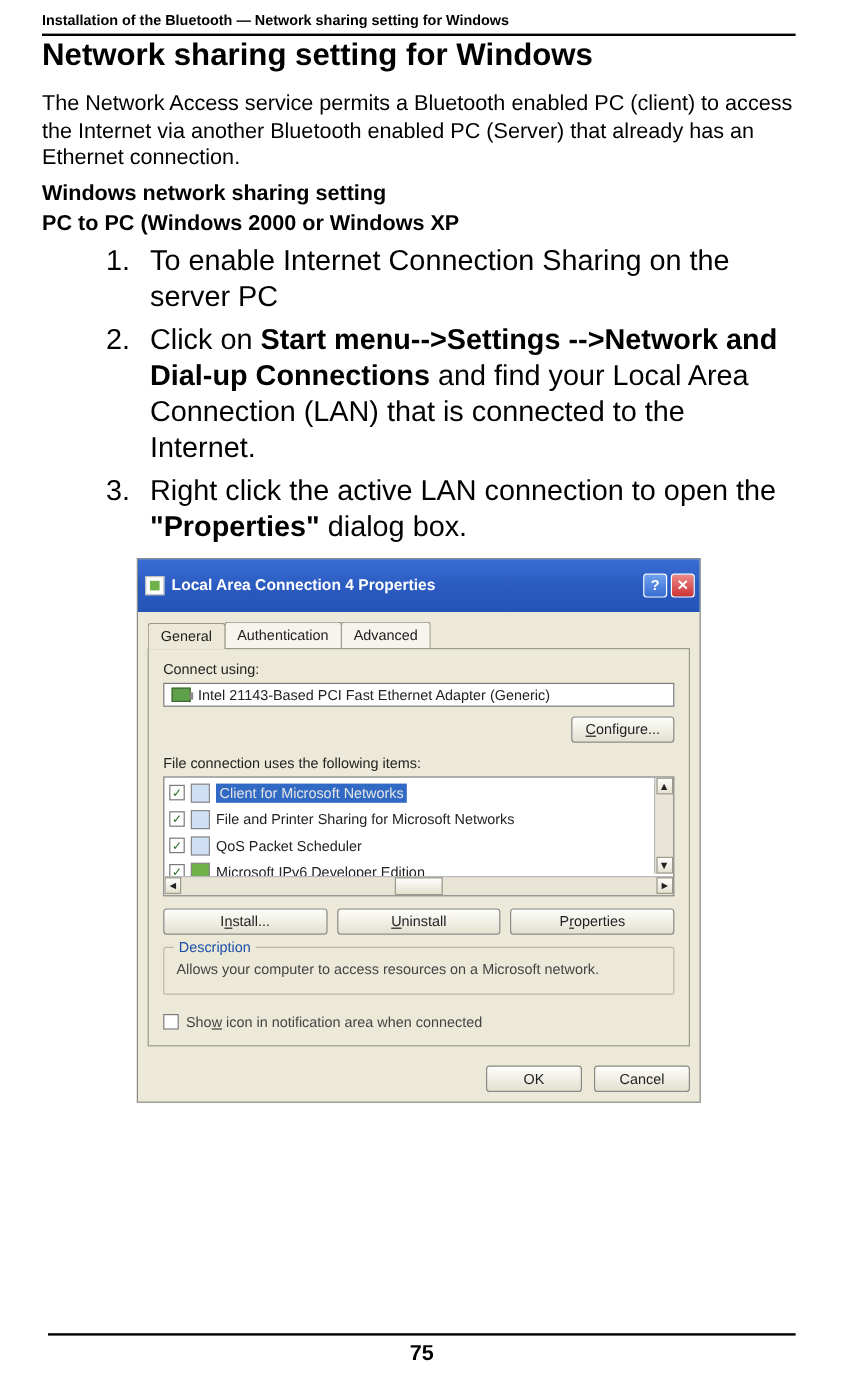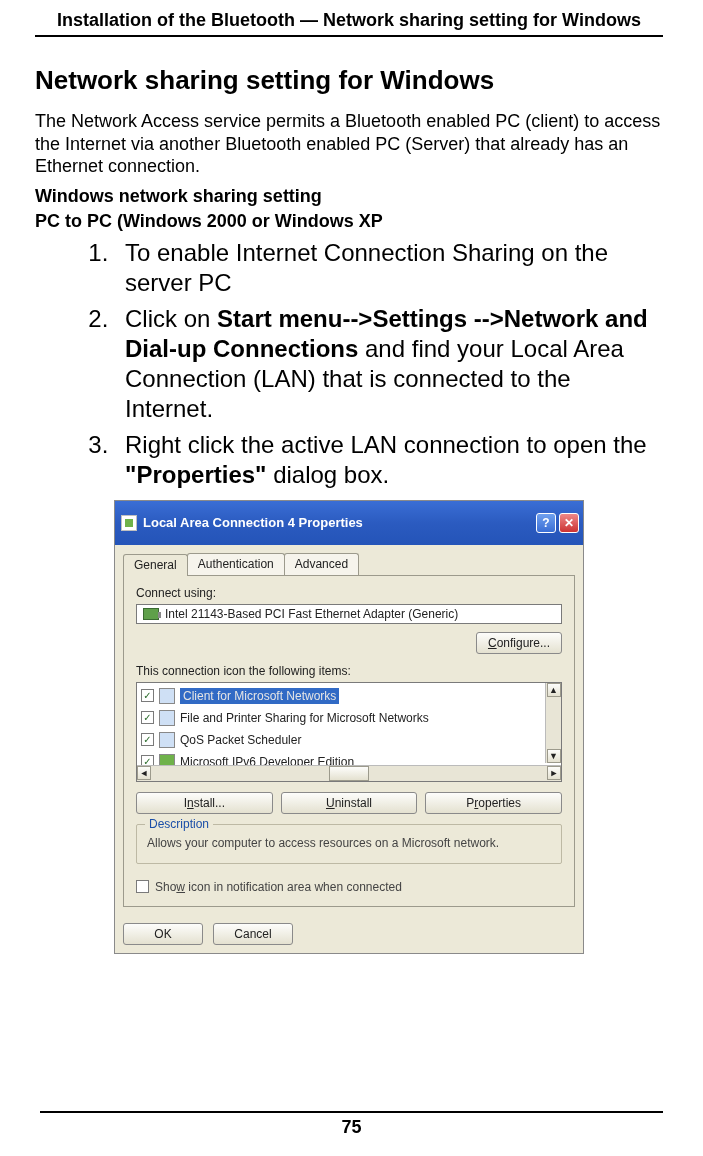--- a/index.html
+++ b/index.html
@@ -1,18 +1,18 @@
 <!DOCTYPE html>
 <html><head>
   <meta charset="utf-8">
   <style>
     * { box-sizing: border-box; margin: 0; padding: 0; }
     body { width: 703px; height: 1156px; font-family: Arial, Helvetica, sans-serif; color: #000; background: #fff; position: relative; }
     .page { padding: 10px 40px 0 35px; }
-    .header-line { font-size: 18px; font-weight: bold; text-align: center; padding-bottom: 4px; border-bottom: 2px solid #000; margin-bottom: 28px; }
+    .header-line { font-size: 12px; font-weight: bold; text-align: left; padding-bottom: 4px; border-bottom: 2px solid #000; }
     h1 { font-size: 26px; font-weight: bold; margin-bottom: 14px; }
     .intro { font-size: 18px; line-height: 1.25; margin-bottom: 8px; }
     .sub1 { font-size: 18px; font-weight: bold; margin-bottom: 4px; }
     .sub2 { font-size: 18px; font-weight: bold; margin-bottom: 6px; }
     ol { list-style: decimal; padding-left: 80px; font-size: 24px; line-height: 1.25; }
     ol li { padding-left: 10px; margin-bottom: 6px; }
     ol li .b { font-weight: bold; }
     .shot-wrap { display: flex; justify-content: center; margin-top: 10px; }
     .xp-window { width: 470px; border: 1px solid #8a8a8a; background: #ece9d8; font-family: Tahoma, Arial, sans-serif; font-size: 12px; color: #222; }
     .titlebar { height: 44px; background: linear-gradient(#3a6ed5,#2b5bc0 50%,#2454b8); display: flex; align-items: center; padding: 0 4px 0 6px; }
@@ -43,21 +43,21 @@
     .vscroll{position:absolute;right:0;top:0;width:16px;bottom:18px;background:#e8e5d6;border-left:1px solid #bbb;display:flex;flex-direction:column;justify-content:space-between;align-items:center;}
     .arrow{width:14px;height:14px;background:linear-gradient(#fdfdfb,#e4e1d0);border:1px solid #9c9a8c;font-size:9px;display:flex;align-items:center;justify-content:center;}
     .hscroll{position:absolute;left:0;right:0;bottom:0;height:16px;background:#e8e5d6;border-top:1px solid #bbb;display:flex;justify-content:space-between;align-items:center;}
     .thumbH{height:100%;width:40px;margin:0 auto;background:linear-gradient(#fdfdfb,#e4e1d0);border:1px solid #9c9a8c;}
     .btn-row{display:flex;gap:8px;justify-content:space-between;margin:10px 0;}
     .btn-row .btn{flex:1;}
     .group{border:1px solid #bdb9a4;border-radius:2px;padding:10px 10px 12px;margin-top:4px;position:relative;}
     .group-title{position:absolute;top:-8px;left:8px;background:#ece9d8;padding:0 4px;font-size:12px;color:#1b4fa8;}
     .desc{font-size:12px;color:#444;line-height:1.35;}
     .checkline{display:flex;align-items:center;gap:6px;margin-top:16px;font-size:12px;color:#444;}
-    .okrow{display:flex;gap:10px;padding:8px;}
+    .okrow{display:flex;justify-content:flex-end;gap:10px;padding:8px;}
     .okrow .btn{min-width:80px;}
     .footer{position:absolute;left:40px;right:40px;bottom:18px;text-align:center;}
     .footer-line{border-top:2px solid #000;padding-top:4px;font-size:18px;font-weight:bold;}
     .u{text-decoration:underline;}
   </style>
 </head>
 <body>
 
 <div class="page">
   <div class="header-line">Installation of the Bluetooth — Network sharing setting for Windows</div>
@@ -97,21 +97,21 @@
       <div class="tab-body">
         <div class="section-label">Connect using:</div>
         <div class="sunken adapter">
           <span class="nic-icon"></span>
           <span>Intel 21143-Based PCI Fast Ethernet Adapter (Generic)</span>
         </div>
         <div class="row-right">
           <span class="btn"><span class="u">C</span>onfigure...</span>
         </div>
 
-        <div class="section-label">This connection icon the following items:</div>
+        <div class="section-label">File connection uses the following items:</div>
         <div class="sunken list">
           <div class="li sel">
             <span class="chk">✓</span>
             <span class="ic"></span>
             <span class="txt">Client for Microsoft Networks</span>
           </div>
           <div class="li">
             <span class="chk">✓</span>
             <span class="ic"></span>
             <span class="txt">File and Printer Sharing for Microsoft Networks</span>

